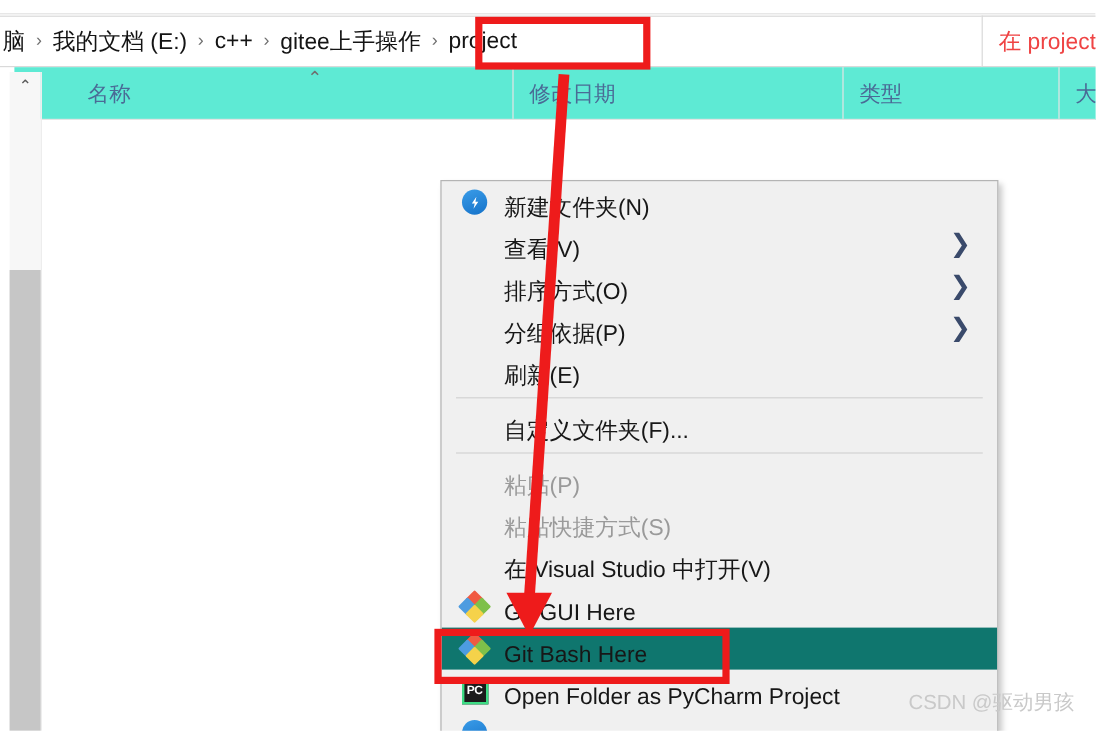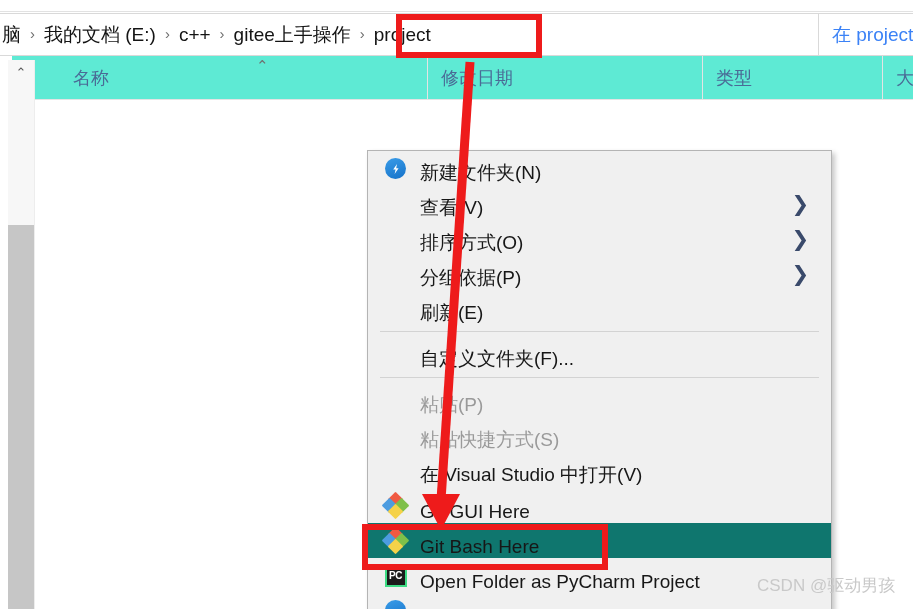--- a/index.html
+++ b/index.html
@@ -47,21 +47,21 @@
     color:#454545;border-left:1px solid #e3e3e3;
   }
   .searchbox{
     position:absolute;left:818px;top:13px;width:95px;height:43px;
     box-sizing:border-box;
     border:1px solid #d9d9d9;border-right:none;
     background:#fff;
     display:flex;align-items:center;
   }
   .searchbox .ph{
-    font-size:19px;color:#3b82f6;padding-left:13px;white-space:nowrap;text-align:right;
+    font-size:19px;color:#ef4444;padding-left:13px;white-space:nowrap;text-align:right;
   }
 
   
   .colhdr{
     position:absolute;left:12px;top:56px;width:913px;height:44px;
     background:#5eead4;border-bottom:1px solid #e4e4e4;
     box-sizing:border-box;
   }
   .col{
     position:absolute;top:0;height:43px;display:flex;align-items:center;

